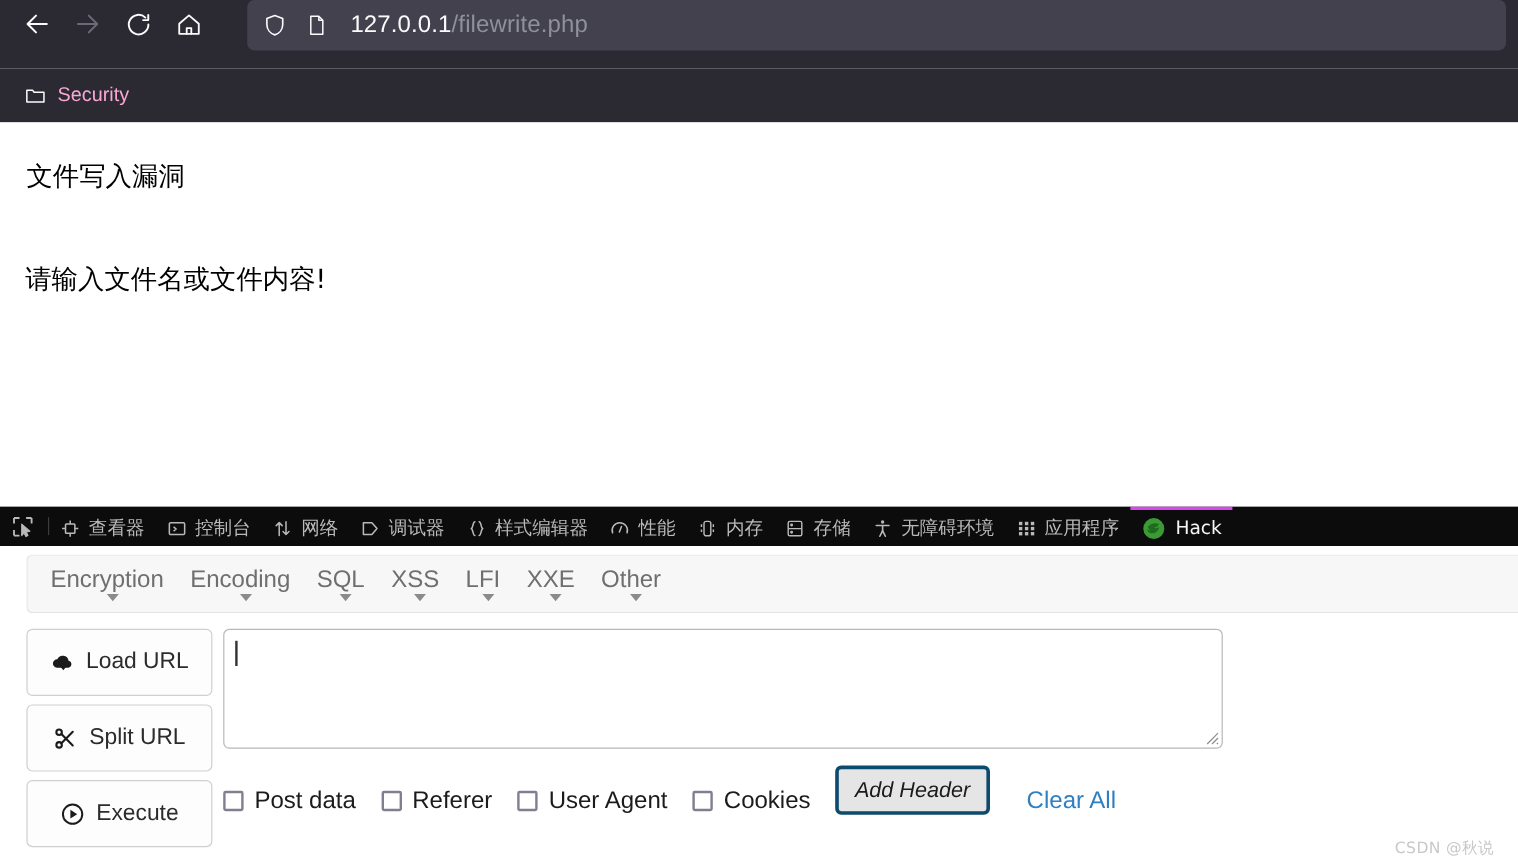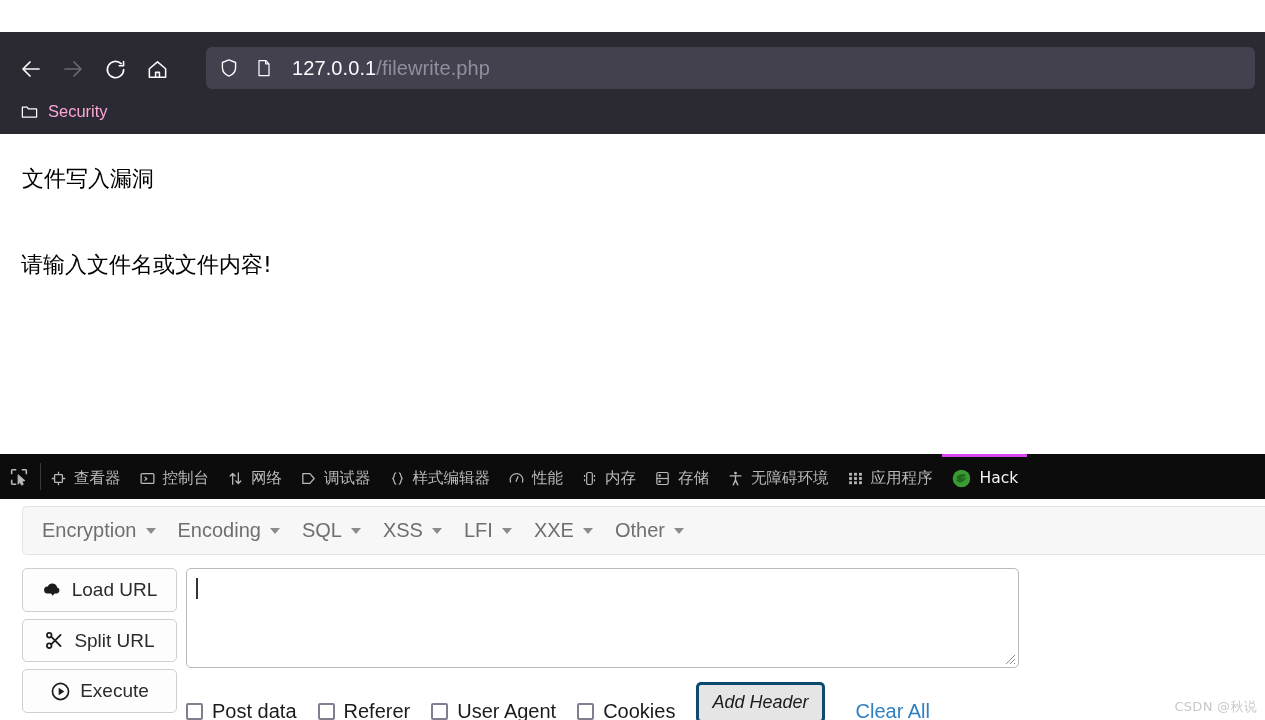--- a/index.html
+++ b/index.html
@@ -20,25 +20,24 @@
     position: relative;
     display: flex;
     flex-direction: column;
   }
 
   
   .nav-bar {
     height: 57px;
     background: #2b2a33;
     display: flex;
-    align-items: flex-end;
+    align-items: flex-start;
     flex: 0 0 auto;
     padding: 0 10px;
     box-sizing: border-box;
-    margin-top: 32px;
   }
   .nav-btn {
     width: 42px;
     height: 40px;
     display: flex;
     align-items: center;
     justify-content: center;
     border-radius: 4px;
     flex: 0 0 auto;
   }
@@ -116,21 +115,21 @@
 
   
   .devtools {
     flex: 1 1 auto;
     display: flex;
     flex-direction: column;
     min-height: 0;
     background: #ffffff;
   }
   .dt-tabbar {
-    height: 45px;
+    height: 33px;
     background: #0c0c0d;
     display: flex;
     align-items: stretch;
     flex: 0 0 auto;
     overflow: hidden;
     white-space: nowrap;
   }
   .dt-picker {
     display: flex;
     align-items: center;
@@ -186,20 +185,21 @@
     padding-left: 8px;
     flex: 0 0 auto;
   }
   .hb-menu {
     display: flex;
     align-items: center;
     color: #6f6f6f;
     font-size: 20px;
     padding: 6px 11px;
     border-radius: 4px;
+    flex-direction: column;
   }
   .caret {
     display: inline-block;
     margin-left: 9px;
     width: 0; height: 0;
     border-left: 5.5px solid transparent;
     border-right: 5.5px solid transparent;
     border-top: 6px solid #8b8b8b;
   }
 
@@ -302,21 +302,21 @@
     font-style: italic;
   }
   .hb-clearall {
     color: #2f7fc1;
     font-size: 20px;
     flex: 0 0 auto;
   }
 
   .watermark {
     position: absolute;
-    right: 8px;
+    right: 20px;
     bottom: 4px;
     color: #c8c8c8;
     font-size: 13px;
     font-family: "DejaVu Sans", "Liberation Sans", sans-serif;
     letter-spacing: .3px;
     text-align: center;
   }
 </style>
 </head>
 <body>

